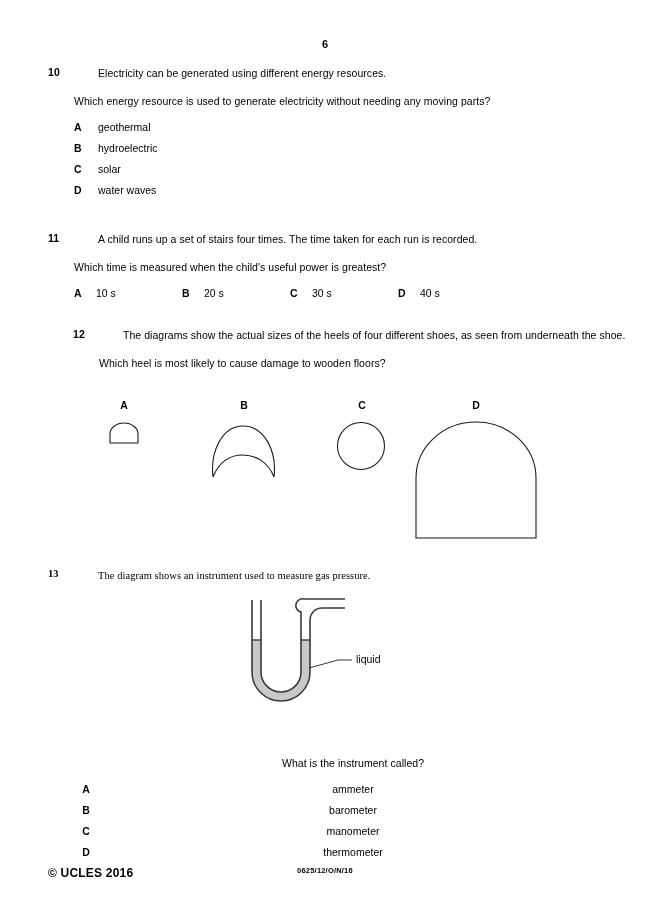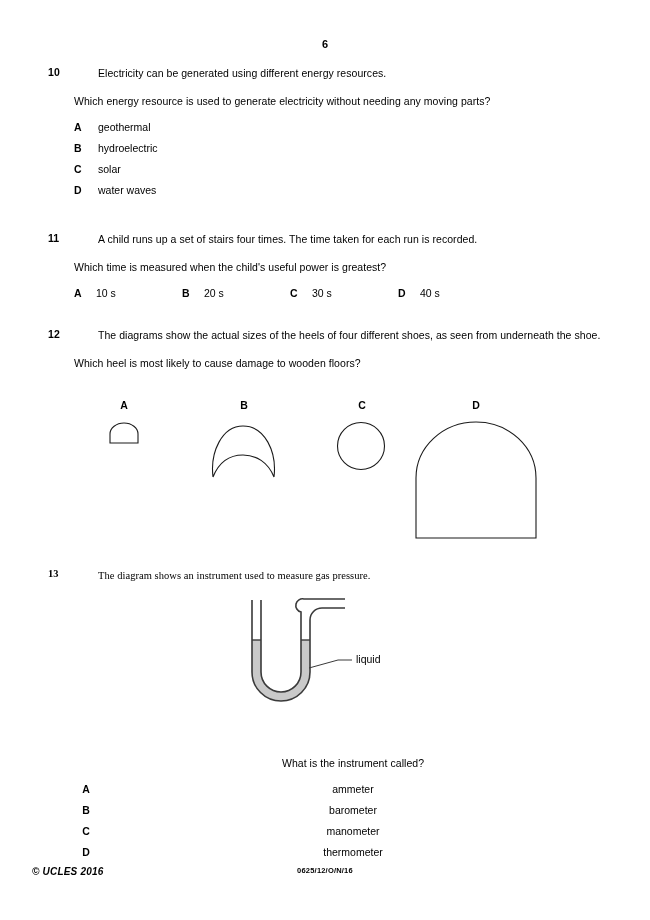--- a/index.html
+++ b/index.html
@@ -93,26 +93,25 @@
     text-align: center;
   }
   .shape-label {
     position: absolute;
     font-size: 10.5px;
     font-weight: bold;
     text-align: center;
   }
   .footer-left {
     position: absolute;
-    left: 32px;
+    left: 48px;
     top: 866px;
-    font-size: 10px;
+    font-size: 12px;
     font-weight: bold;
     letter-spacing: 0.2px;
-    font-style: italic;
   }
   .footer-center {
     position: absolute;
     left: 0;
     top: 866px;
     width: 650px;
     text-align: center;
     font-size: 7.5px;
     font-weight: bold;
     letter-spacing: 0.2px;
@@ -179,21 +178,21 @@
           <span class="option-text">30 s</span>
         </div>
         <div class="inline-opt">
           <span class="option-letter">D</span>
           <span class="option-text">40 s</span>
         </div>
       </div>
     </div>
   </div>
 
-  <div class="question" style="top:328px;">
+  <div class="question" style="top:328px;margin-left:25px;">
     <div class="q-num">12</div>
     <div class="q-body">
       <div class="q-stem">The diagrams show the actual sizes of the heels of four different shoes, as seen from underneath the shoe.</div>
       <div class="q-sub"><span>Which heel is </span><span class="bold">most</span><span> likely to cause damage to wooden floors?</span></div>
     </div>
   </div>
 
   <div class="shape-label" style="left:104px; top:399px; width:40px;">A</div>
   <div class="shape-label" style="left:224px; top:399px; width:40px;">B</div>
   <div class="shape-label" style="left:342px; top:399px; width:40px;">C</div>

